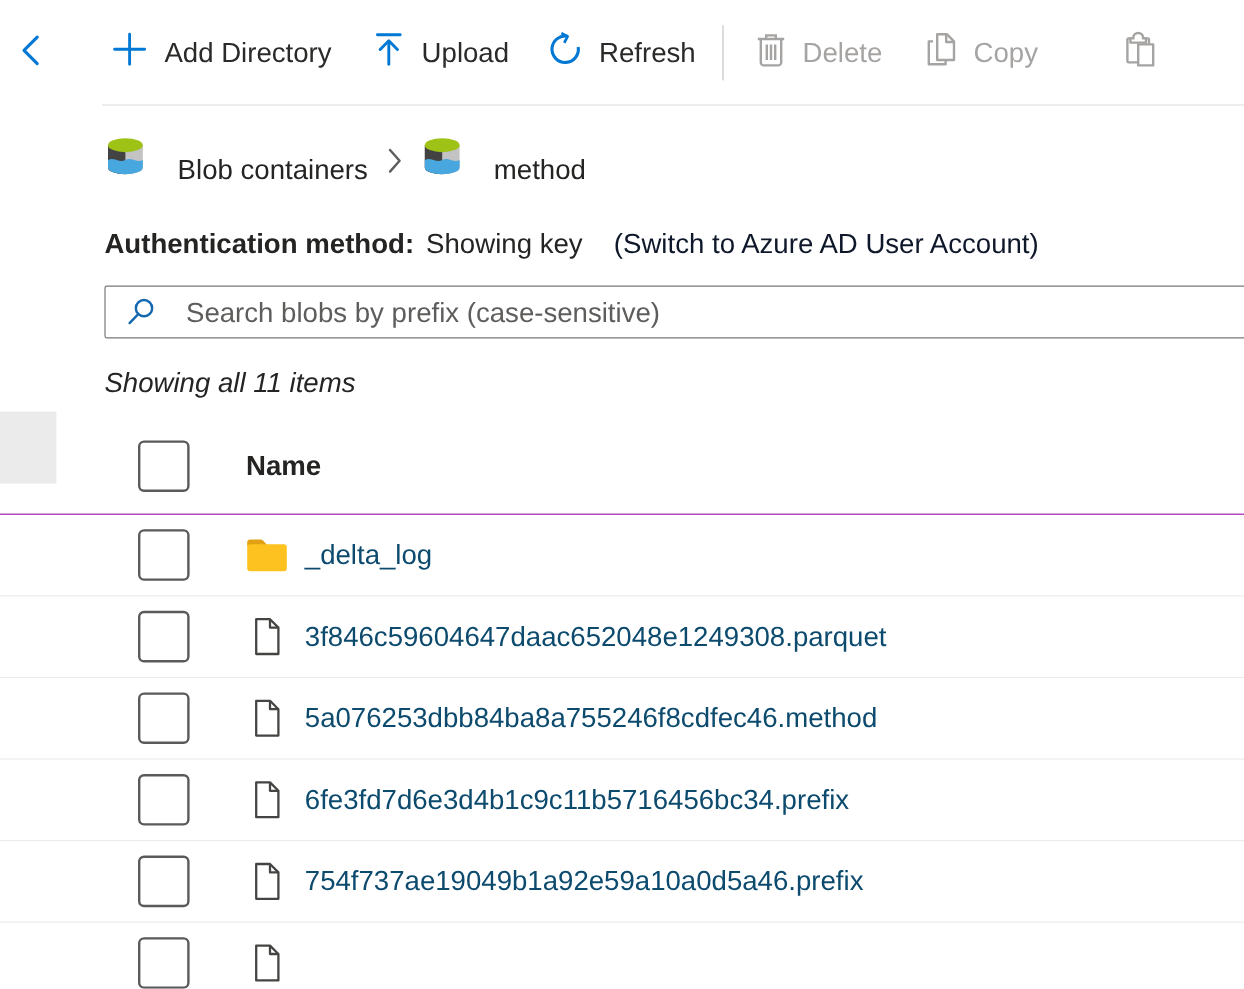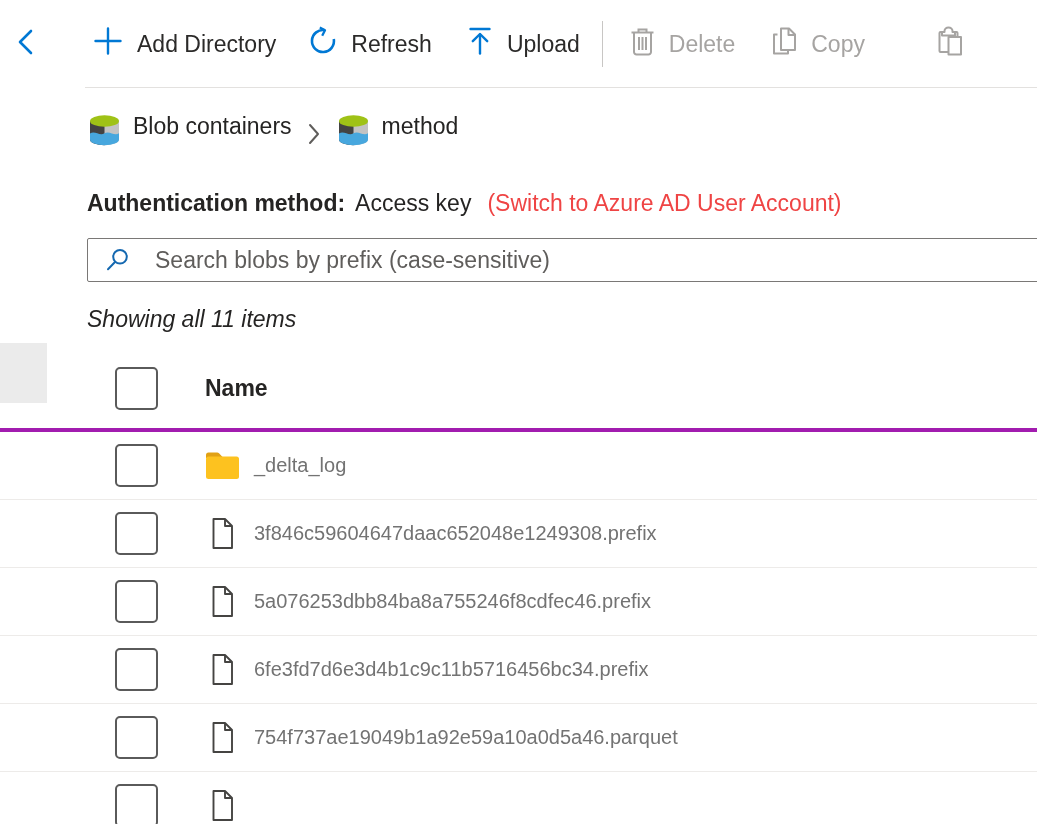--- a/index.html
+++ b/index.html
@@ -12,86 +12,86 @@
   .toolbar{position:absolute;top:0;left:0;right:0;height:88px;display:flex;align-items:center;}
   .toolbar-border{position:absolute;top:87px;left:85px;right:0;height:1px;background:#e3e1df;}
   .back-btn{margin-left:6px;width:40px;height:48px;display:flex;align-items:center;justify-content:center;cursor:pointer;}
   .tb-btn{display:flex;align-items:center;gap:13px;font-size:23px;color:#2b2a29;cursor:pointer;white-space:nowrap;}
   .tb-btn.disabled{color:#a6a4a2;cursor:default;}
   .tb-sep{width:1px;height:46px;background:#c8c6c4;margin-left:22px;}
   .ml-add{margin-left:46px;}.ml-upload{margin-left:34px;}.ml-refresh{margin-left:32px;}
   .ml-delete{margin-left:26px;}.ml-copy{margin-left:36px;}.ml-paste{margin-left:70px;}
   
   .breadcrumb{position:absolute;top:114px;left:87px;height:40px;display:flex;align-items:center;gap:12px;font-size:23px;}
-  .crumb{display:flex;align-items:flex-start;gap:11px;cursor:pointer;}
+  .crumb{display:flex;align-items:flex-end;gap:26px;cursor:pointer;}
   .crumb-sep{display:flex;align-items:center;margin:0 3px;}
   
   .auth{position:absolute;top:190px;left:87px;font-size:23px;white-space:nowrap;}
   .auth b{font-weight:700;}
   .auth .method{margin-left:10px;}
-  .auth a{color:#ef4444;text-decoration:none;margin-left:16px;cursor:pointer;}
+  .auth a{color:#0f172a;text-decoration:none;margin-left:26px;cursor:pointer;}
   
   .searchbox{position:absolute;top:238px;left:87px;width:980px;height:44px;border:1px solid #7a7876;border-radius:2px;background:#fff;display:flex;align-items:center;box-sizing:border-box;}
   .searchbox .mag{margin-left:16px;display:flex;align-items:center;}
   .searchbox input{border:none;outline:none;flex:1;margin-left:22px;font-size:23px;font-family:"Liberation Sans",sans-serif;color:#252423;background:transparent;}
   .searchbox input::placeholder{color:#5f5d5b;opacity:1;}
   
   .summary{position:absolute;top:306px;left:87px;font-size:23px;font-style:italic;}
   
   .gutter{position:absolute;top:343px;left:0;width:47px;height:60px;background:#ebebeb;}
   
   .blob-table{position:absolute;top:348px;left:0;right:0;}
-  .thead{height:80px;display:flex;align-items:center;border-bottom:4px solid #a21caf;}
+  .thead{height:80px;display:flex;align-items:center;border-bottom:1px solid #a21caf;}
   .trow{height:67px;display:flex;align-items:center;border-bottom:1px solid #edebe9;}
   .cb{margin-left:115px;width:43px;height:43px;box-sizing:border-box;border:2px solid #5a5a5a;border-radius:5px;background:#fff;flex:0 0 auto;cursor:pointer;}
   .name-head{margin-left:47px;font-size:23px;font-weight:700;color:#252423;cursor:pointer;}
   .name-cell{margin-left:45px;display:flex;align-items:center;gap:13px;}
   .icon-box{width:38px;display:flex;justify-content:center;align-items:center;flex:0 0 auto;}
-  .blob-link{font-size:20px;color:#737373;text-decoration:none;cursor:pointer;white-space:nowrap;}
+  .blob-link{font-size:23px;color:#0c4a6e;text-decoration:none;cursor:pointer;white-space:nowrap;}
 </style>
 </head>
 <body>
 
 <div class="toolbar">
   <div class="back-btn">
     <span>
       <svg width="26" height="30" viewBox="0 0 26 30">
           <path d="M18 4 L7 15 L18 26" fill="none" stroke="#0078d4" stroke-width="2.6" stroke-linecap="round" stroke-linejoin="round"></path>
         </svg>
     </span>
   </div>
 
   <div class="tb-btn ml-add">
     <span>
       <svg width="32" height="32" viewBox="0 0 32 32">
           <path d="M16 3.5 V28.5 M3.5 16 H28.5" stroke="#0078d4" stroke-width="2.4" stroke-linecap="round"></path>
         </svg>
     </span>
     <span>Add Directory</span>
-  </div>
-
-  <div class="tb-btn ml-refresh">
-    <span>
-      <svg width="30" height="30" viewBox="0 0 30 30" fill="none" stroke="#0078d4" stroke-width="2.6">
-          <path d="M25.8 13.1 A11 11 0 1 1 16.9 4.2"></path>
-          <path d="M11.8 1.6 L17.0 4.3 L14.2 9.8" stroke-width="2.3" stroke-linejoin="round"></path>
-        </svg>
-    </span>
-    <span>Refresh</span>
   </div>
 
   <div class="tb-btn ml-upload">
     <span>
       <svg width="28" height="30" viewBox="0 0 28 30" fill="none" stroke="#0078d4" stroke-width="2.4" stroke-linecap="round" stroke-linejoin="round">
           <path d="M4.5 3h19"></path>
           <path d="M14 27.5 V8.5"></path>
           <path d="M6.8 15.2 L14 8 L21.2 15.2"></path>
         </svg>
     </span>
     <span>Upload</span>
+  </div>
+
+  <div class="tb-btn ml-refresh">
+    <span>
+      <svg width="30" height="30" viewBox="0 0 30 30" fill="none" stroke="#0078d4" stroke-width="2.6">
+          <path d="M25.8 13.1 A11 11 0 1 1 16.9 4.2"></path>
+          <path d="M11.8 1.6 L17.0 4.3 L14.2 9.8" stroke-width="2.3" stroke-linejoin="round"></path>
+        </svg>
+    </span>
+    <span>Refresh</span>
   </div>
 
   <div class="tb-sep"></div>
 
   <div class="tb-btn disabled ml-delete">
     <span>
       <svg width="27" height="30" viewBox="0 0 27 30" fill="none" stroke="#a6a4a2" stroke-width="2">
           <path d="M2.5 6.5 h22"></path>
           <path d="M9.5 6.5 V3.5 h8 v3"></path>
           <path d="M5 6.5 V26 a2.5 2.5 0 0 0 2.5 2.5 h12 A2.5 2.5 0 0 0 22 26 V6.5"></path>
@@ -148,21 +148,21 @@
           <path d="M3 8 V26.5 A14.5 5.8 0 0 0 17.5 32.3 V8 Z" fill="#434343"></path>
           <path d="M3 20.5 C7.8 17.2 12.6 23.4 17.5 20.3 C22.4 17.2 27.2 23.4 32 20.3 V26.5 A14.5 5.8 0 0 1 3 26.5 Z" fill="#47a7de"></path>
           <ellipse cx="17.5" cy="8" rx="14.5" ry="5.8" fill="#9fc216"></ellipse>
         </svg>
     </span>
     <span>method</span>
   </div>
 </div>
 
 <div class="auth">
-  <b>Authentication method:</b><span class="method">Access key</span><a>(Switch to Azure AD User Account)</a>
+  <b>Authentication method:</b><span class="method">Showing key</span><a>(Switch to Azure AD User Account)</a>
 </div>
 
 <div class="searchbox">
   <span class="mag">
     <svg width="27" height="27" viewBox="0 0 27 27" fill="none" stroke="#1468b0" stroke-width="2">
         <circle cx="16" cy="9.8" r="6.8"></circle>
         <path d="M11 15 L4 22.2" stroke-linecap="round"></path>
       </svg>
   </span>
   <input type="text" placeholder="Search blobs by prefix (case-sensitive)" style="">
@@ -194,34 +194,34 @@
 
   <div class="trow">
     <div class="cb"></div>
     <div class="name-cell">
       <span class="icon-box">
         <svg width="27" height="33" viewBox="0 0 27 33">
             <path d="M4.5 2 H16 L23 9 V31 H4.5 Z" fill="#ffffff" stroke="#454442" stroke-width="1.9" stroke-linejoin="round"></path>
             <path d="M16 2 V9 H23" fill="none" stroke="#454442" stroke-width="1.9" stroke-linejoin="round"></path>
           </svg>
       </span>
-      <a class="blob-link">3f846c59604647daac652048e1249308.prefix</a>
-    </div>
-  </div>
-
-  <div class="trow">
-    <div class="cb"></div>
-    <div class="name-cell">
-      <span class="icon-box">
-        <svg width="27" height="33" viewBox="0 0 27 33">
-            <path d="M4.5 2 H16 L23 9 V31 H4.5 Z" fill="#ffffff" stroke="#454442" stroke-width="1.9" stroke-linejoin="round"></path>
-            <path d="M16 2 V9 H23" fill="none" stroke="#454442" stroke-width="1.9" stroke-linejoin="round"></path>
-          </svg>
-      </span>
-      <a class="blob-link">5a076253dbb84ba8a755246f8cdfec46.prefix</a>
+      <a class="blob-link">3f846c59604647daac652048e1249308.parquet</a>
+    </div>
+  </div>
+
+  <div class="trow">
+    <div class="cb"></div>
+    <div class="name-cell">
+      <span class="icon-box">
+        <svg width="27" height="33" viewBox="0 0 27 33">
+            <path d="M4.5 2 H16 L23 9 V31 H4.5 Z" fill="#ffffff" stroke="#454442" stroke-width="1.9" stroke-linejoin="round"></path>
+            <path d="M16 2 V9 H23" fill="none" stroke="#454442" stroke-width="1.9" stroke-linejoin="round"></path>
+          </svg>
+      </span>
+      <a class="blob-link">5a076253dbb84ba8a755246f8cdfec46.method</a>
     </div>
   </div>
 
   <div class="trow">
     <div class="cb"></div>
     <div class="name-cell">
       <span class="icon-box">
         <svg width="27" height="33" viewBox="0 0 27 33">
             <path d="M4.5 2 H16 L23 9 V31 H4.5 Z" fill="#ffffff" stroke="#454442" stroke-width="1.9" stroke-linejoin="round"></path>
             <path d="M16 2 V9 H23" fill="none" stroke="#454442" stroke-width="1.9" stroke-linejoin="round"></path>
@@ -233,21 +233,21 @@
 
   <div class="trow">
     <div class="cb"></div>
     <div class="name-cell">
       <span class="icon-box">
         <svg width="27" height="33" viewBox="0 0 27 33">
             <path d="M4.5 2 H16 L23 9 V31 H4.5 Z" fill="#ffffff" stroke="#454442" stroke-width="1.9" stroke-linejoin="round"></path>
             <path d="M16 2 V9 H23" fill="none" stroke="#454442" stroke-width="1.9" stroke-linejoin="round"></path>
           </svg>
       </span>
-      <a class="blob-link">754f737ae19049b1a92e59a10a0d5a46.parquet</a>
+      <a class="blob-link">754f737ae19049b1a92e59a10a0d5a46.prefix</a>
     </div>
   </div>
 
   <div class="trow">
     <div class="cb"></div>
     <div class="name-cell">
       <span class="icon-box">
         <svg width="27" height="33" viewBox="0 0 27 33">
             <path d="M4.5 2 H16 L23 9 V31 H4.5 Z" fill="#ffffff" stroke="#454442" stroke-width="1.9" stroke-linejoin="round"></path>
             <path d="M16 2 V9 H23" fill="none" stroke="#454442" stroke-width="1.9" stroke-linejoin="round"></path>

